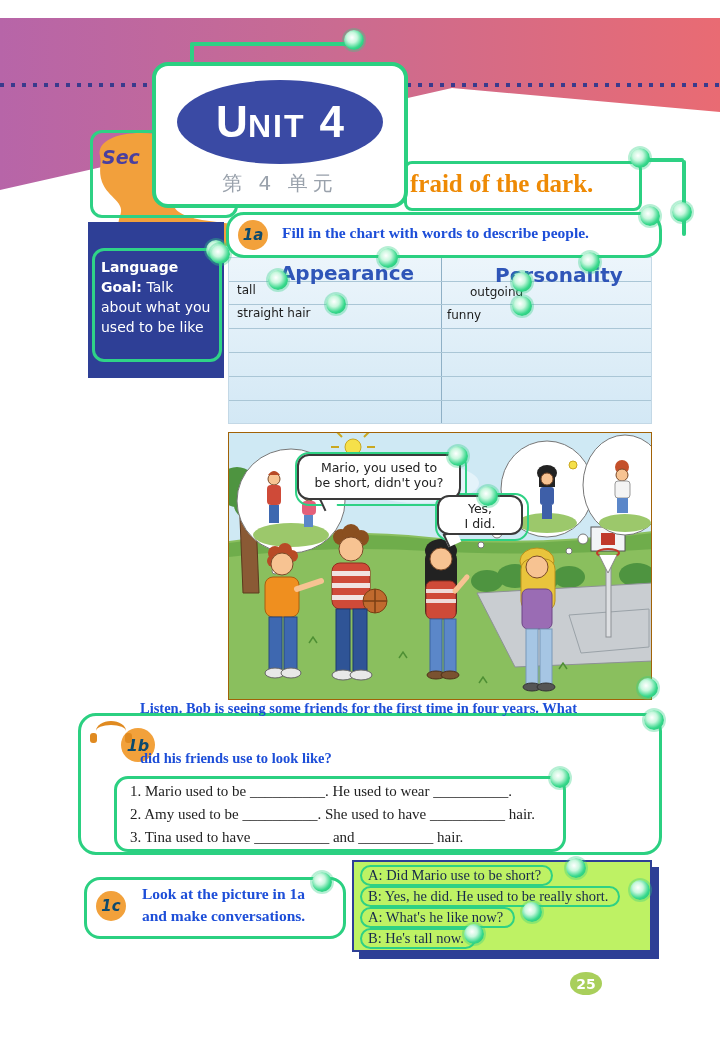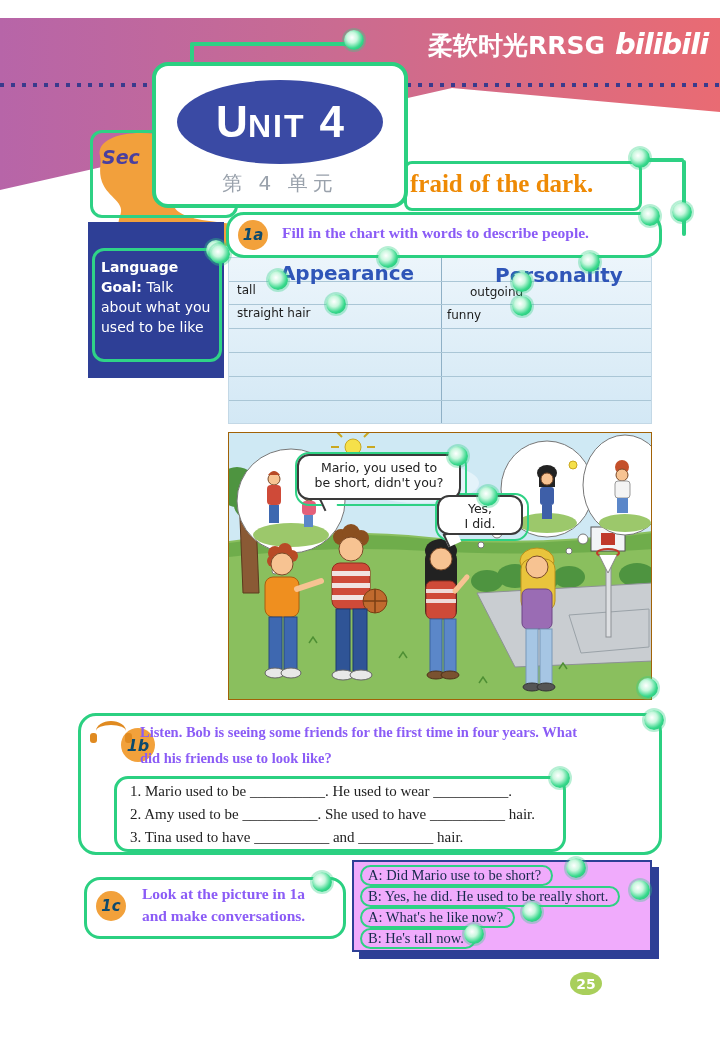--- a/index.html
+++ b/index.html
@@ -41,21 +41,21 @@
   #goalBox b{font-weight:bold;}
   
   #titleBox{left:404px;top:161px;width:238px;height:50px;border:3px solid #2bd081;border-radius:8px;
             box-sizing:border-box;z-index:3;}
   #titleTxt{left:410px;top:170px;font-weight:bold;font-size:25px;color:#ee8a05;z-index:3;white-space:nowrap;}
   
   .actBox{background:#fff;border:3.5px solid #2bd081;border-radius:18px;box-sizing:border-box;z-index:4;}
   .badge{position:absolute;background:#f2a13b;border-radius:50%;color:#0c4a6e;font-weight:bold;
          font-style:italic;font-family:"DejaVu Sans",sans-serif;display:flex;align-items:center;
          justify-content:center;z-index:5;}
-  .instr{position:absolute;font-weight:bold;color:#8b5cf6;white-space:nowrap;z-index:5;}
+  .instr{position:absolute;font-weight:bold;color:#1d4ed8;white-space:nowrap;z-index:5;}
   
   #tbl{left:228px;top:257px;width:424px;height:167px;background:linear-gradient(#ecf5fb,#d3e8f5);
        border:1px solid #c3d8e6;box-sizing:border-box;z-index:2;}
   .hline{position:absolute;left:0;width:422px;height:1px;background:#aac6d6;}
   #vdiv{position:absolute;left:212px;top:0;width:1px;height:165px;background:#8fb0c6;}
   .thead{position:absolute;top:3px;width:212px;text-align:center;color:#2f55b8;font-weight:bold;
          font-family:"DejaVu Sans",sans-serif;font-size:20px;padding-left:12px;}
   .tcell{position:absolute;color:#1c1c1c;font-family:"DejaVu Sans",sans-serif;font-size:12px;}
   
   #scene{left:228px;top:432px;width:424px;height:268px;border:1px solid #a16207;box-sizing:border-box;
@@ -63,39 +63,35 @@
   .bubble{position:absolute;background:#fff;border:2px solid #3a3a3a;border-radius:12px;
           font-family:"DejaVu Sans",sans-serif;font-size:12.5px;line-height:15px;text-align:center;
           color:#222;padding:4px 4px;box-sizing:border-box;z-index:6;}
   .tail{position:absolute;width:12px;height:12px;background:#fff;border-left:2px solid #3a3a3a;
         border-bottom:2px solid #3a3a3a;z-index:5;}
   
   #listBox{left:114px;top:776px;width:452px;height:76px;border:3px solid #2bd081;border-radius:14px;
            box-sizing:border-box;z-index:5;}
   .li{position:absolute;font-size:15px;color:#222;white-space:nowrap;z-index:6;}
   
-  #dlg{left:352px;top:860px;width:300px;height:92px;background:#f0abfc;border:2.5px solid #2e3f96;
+  #dlg{left:352px;top:860px;width:300px;height:92px;background:#bef264;border:2.5px solid #2e3f96;
        box-sizing:border-box;box-shadow:7px 7px 0 0 #2e3f96;z-index:4;padding-top:3px;}
   .dline{position:relative;margin:0 0 0 6px;width:fit-content;border:2.5px solid #2ed184;border-radius:12px;
          padding:0 10px 0 6px;font-size:14.5px;line-height:17px;color:#15284b;background:transparent;}
   
   #pgNum{left:570px;top:972px;width:32px;height:23px;background:#a9cf5b;border-radius:50%;
          color:#fff;font-family:"DejaVu Sans",sans-serif;font-weight:bold;font-size:14px;
          display:flex;align-items:center;justify-content:center;z-index:3;}
 </style>
 </head>
 <body>
 
 <div id="screen">
 
   <div id="band" class="abs"></div>
-  <div id="wm" class="abs">
-    <span class="brand">柔软时光RRSG</span>
-    <span class="logo">bilibili</span>
-  </div>
   <div id="dots" class="abs"></div>
 
   <svg class="abs" style="left:86px;top:126px;z-index:2;" width="152" height="130" viewBox="0 0 152 130">
     <path d="M14,30 C10,12 40,4 70,8 C100,12 118,26 112,44 C108,56 92,60 88,72 C84,84 96,90 116,94
              L146,98 L146,120 L70,118 C40,116 28,106 34,90 C40,76 22,72 16,56 C12,44 16,38 14,30 Z" fill="#f2a03c"></path>
     <text x="16" y="38" font-family="DejaVu Sans, sans-serif" font-size="19" font-style="italic" font-weight="bold" fill="#4a3f9f">Sec</text>
   </svg>
   <div class="anno" style="left:90px;top:130px;width:142px;height:82px;z-index:3;"></div>
 
   <div id="blueRect" class="abs"></div>
@@ -312,21 +308,21 @@
   <div class="mk" style="left:478px;top:486px;"></div>
   <div class="mk" style="left:638px;top:678px;"></div>
 
   <div class="abs actBox" style="left:78px;top:713px;width:584px;height:142px;"></div>
   <div class="mk" style="left:644px;top:710px;"></div>
   <div class="badge" style="left:94px;top:728px;width:34px;height:34px;font-size:16px;margin-left:27px;">1b</div>
   <div class="abs" style="left:96px;top:721px;width:30px;height:16px;border-top:4px solid #e08a20;
        border-radius:50% 50% 0 0;z-index:6;"></div>
   <div class="abs" style="left:90px;top:733px;width:7px;height:10px;background:#e08a20;border-radius:3px;z-index:6;"></div>
   <div class="abs" style="left:125px;top:733px;width:7px;height:10px;background:#e08a20;border-radius:3px;z-index:6;"></div>
-  <div class="instr" style="left:140px;top:724px;font-size:14.5px;">Listen. Bob is seeing some friends for the first time in four years. What</div>
+  <div class="instr" style="left:140px;top:700px;font-size:14.5px;">Listen. Bob is seeing some friends for the first time in four years. What</div>
   <div class="instr" style="left:140px;top:750px;font-size:14.5px;">did his friends use to look like?</div>
   <div id="listBox" class="abs"></div>
   <div class="mk" style="left:550px;top:768px;"></div>
   <div class="li" style="left:130px;top:783px;">1. Mario used to be __________. He used to wear __________.</div>
   <div class="li" style="left:130px;top:806px;">2. Amy used to be __________. She used to have __________ hair.</div>
   <div class="li" style="left:130px;top:829px;">3. Tina used to have __________ and __________ hair.</div>
 
   <div class="abs actBox" style="left:84px;top:877px;width:262px;height:62px;border-radius:16px;"></div>
   <div class="mk" style="left:312px;top:872px;"></div>
   <div class="badge" style="left:96px;top:891px;width:30px;height:30px;font-size:15px;">1c</div>

